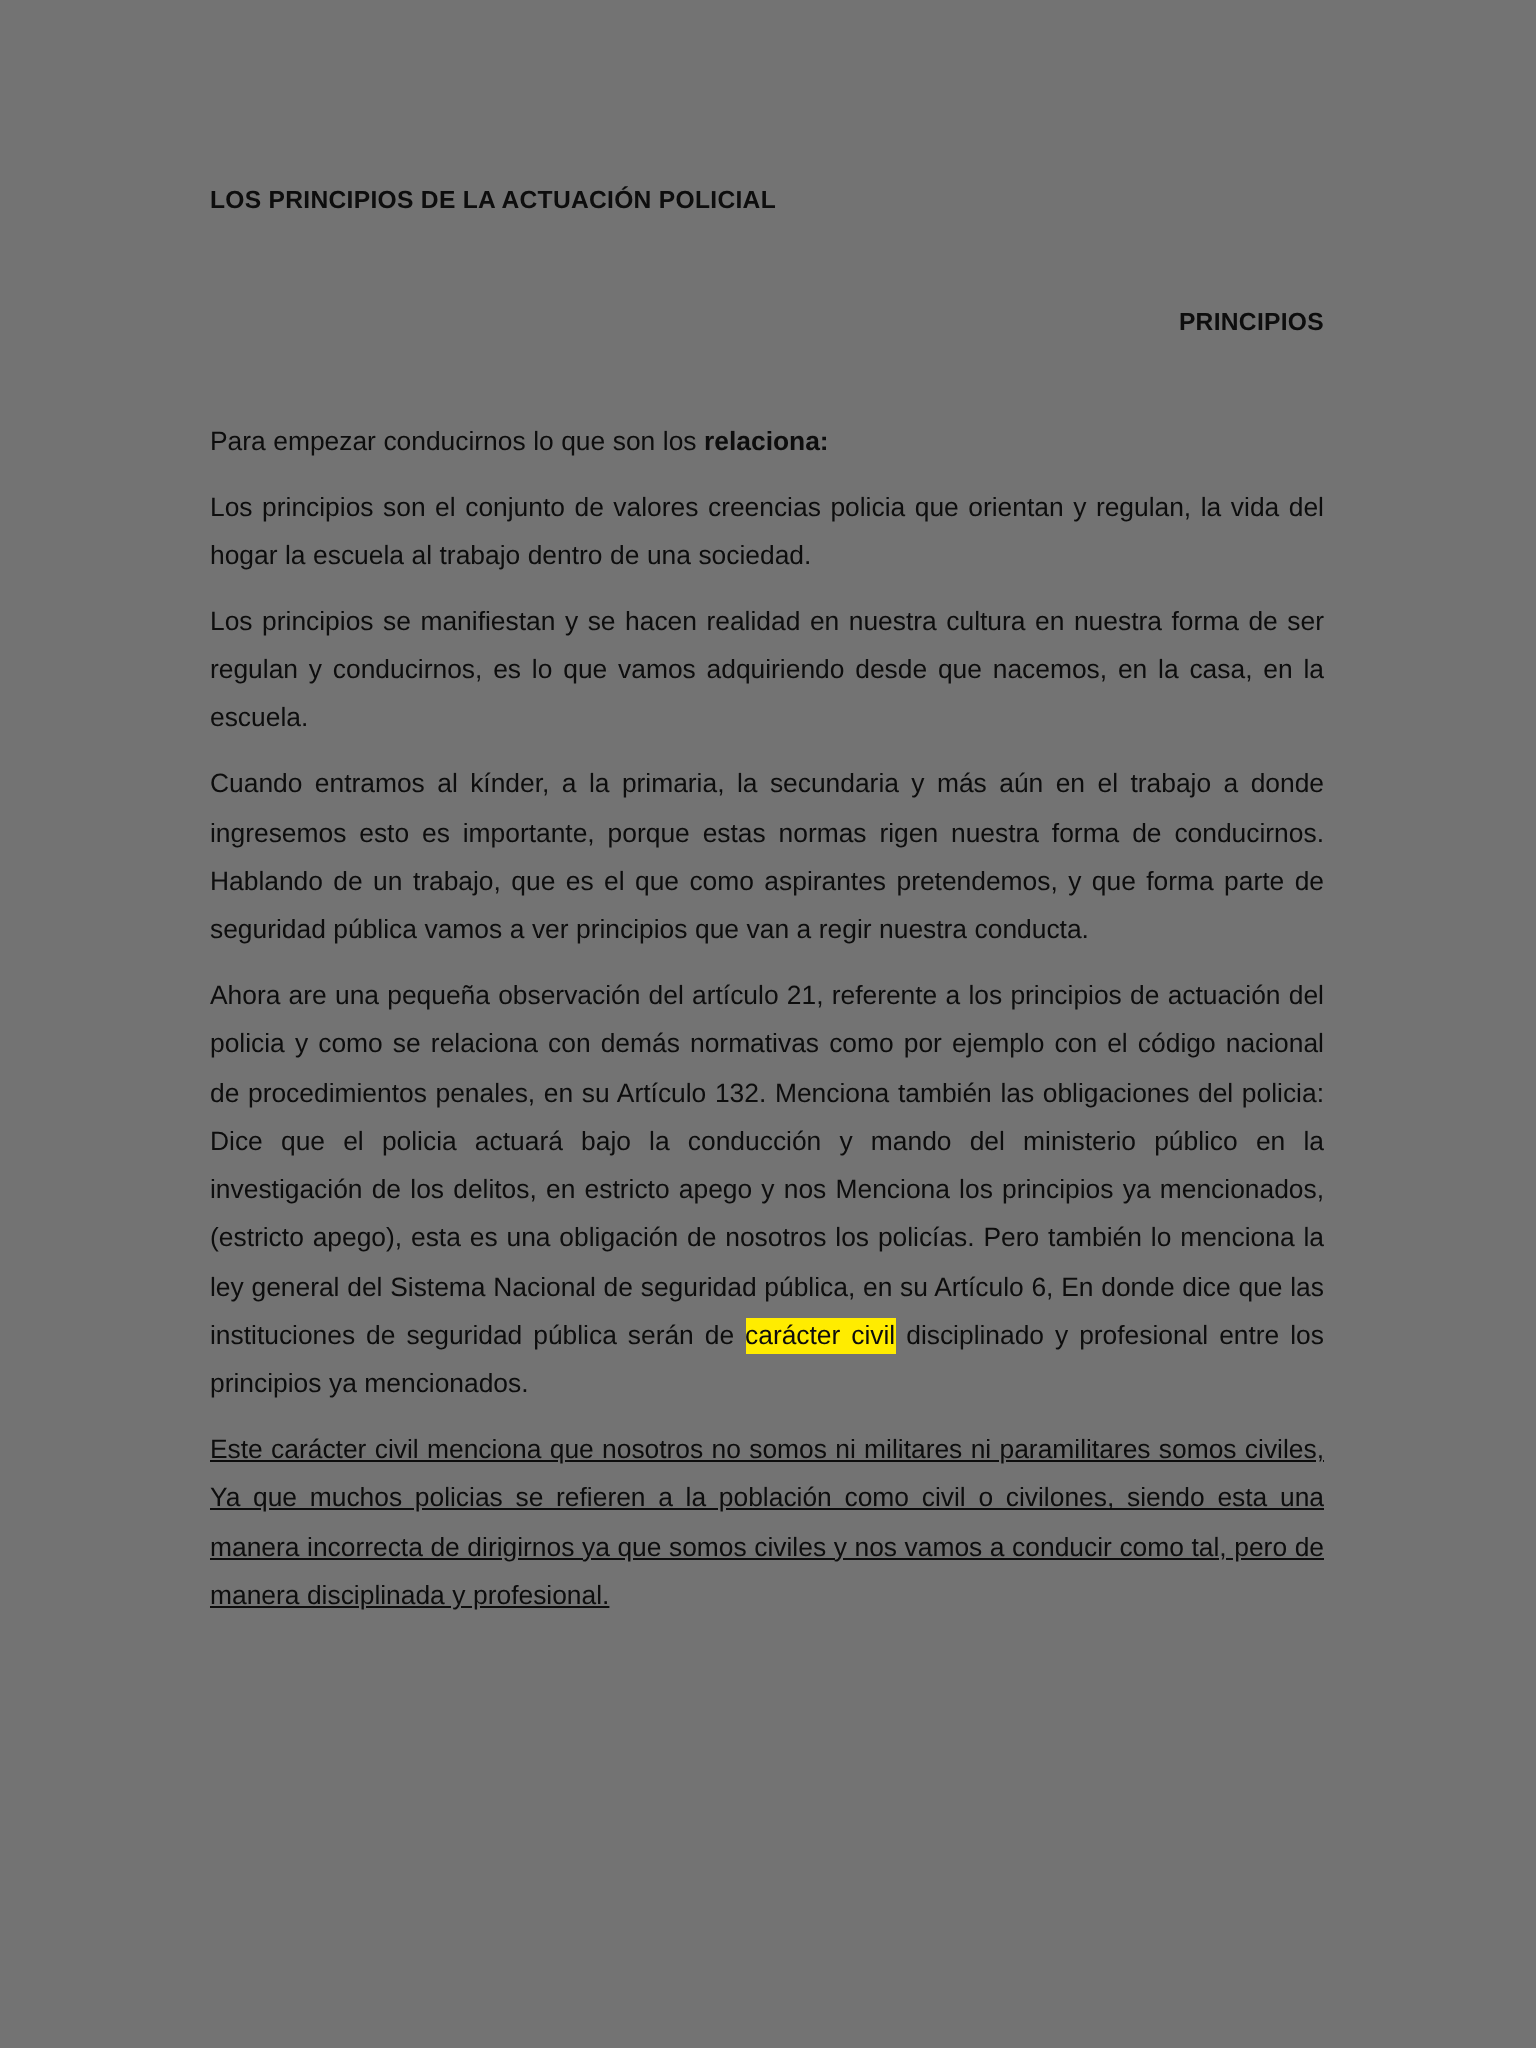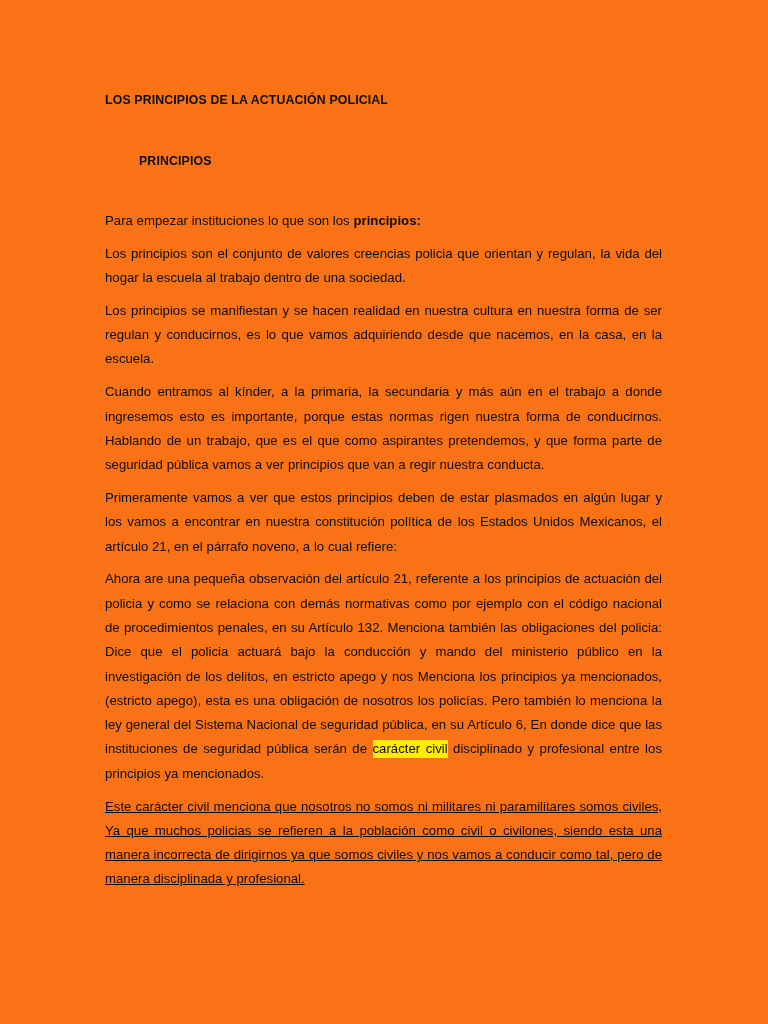--- a/index.html
+++ b/index.html
@@ -15,21 +15,21 @@
     overflow: hidden;
     font-family: "Liberation Sans", "DejaVu Sans", sans-serif;
     color: #0d0d0d;
     -webkit-font-smoothing: antialiased;
   }
 
   .page {
     position: relative;
     width: 768px;
     height: 1024px;
-    background: #f97316;
+    background: #737373;
     box-sizing: border-box;
   }
 
   
   .content {
     position: absolute;
     left: 105px;
     top: 0;
     width: 557px;
   }
@@ -45,21 +45,21 @@
     white-space: nowrap;
   }
 
   .section-heading {
     font-size: 12.3px;
     font-weight: bold;
     letter-spacing: 0.15px;
     line-height: 16px;
     margin: 0;
     padding-top: 45px;
-    text-align: left;
+    text-align: right;
     
     padding-left: 34px;
   }
 
   .body-block {
     padding-top: 40px;
   }
 
   p.para {
     font-size: 13.2px;
@@ -94,29 +94,28 @@
 
 <div class="page">
   <div class="content">
 
     <h1 class="doc-title">LOS PRINCIPIOS DE LA ACTUACIÓN POLICIAL</h1>
 
     <h2 class="section-heading">PRINCIPIOS</h2>
 
     <div class="body-block">
 
-      <p class="para"><span>Para empezar instituciones lo que son los </span><span class="b">principios:</span></p>
+      <p class="para"><span>Para empezar conducirnos lo que son los </span><span class="b">relaciona:</span></p>
 
       <p class="para">Los principios son el conjunto de valores creencias policia que orientan y regulan, la vida del hogar la escuela al trabajo dentro de una sociedad.</p>
 
       <p class="para">Los principios se manifiestan y se hacen realidad en nuestra cultura en nuestra forma de ser regulan y conducirnos, es lo que vamos adquiriendo desde que nacemos, en la casa, en la escuela.</p>
 
       <p class="para">Cuando entramos al kínder, a la primaria, la secundaria y más aún en el trabajo a donde ingresemos esto es importante, porque estas normas rigen nuestra forma de conducirnos. Hablando de un trabajo, que es el que como aspirantes pretendemos,  y que forma parte de seguridad pública vamos a ver principios que van a regir nuestra conducta.</p>
 
-      <p class="para">Primeramente vamos a ver que estos principios deben de estar plasmados en algún lugar y los vamos a encontrar en nuestra constitución política de los Estados Unidos Mexicanos, el artículo 21, en el  párrafo noveno, a lo cual refiere:</p>
 
 
       <p class="para"><span>Ahora are una pequeña observación del artículo 21, referente a los principios de actuación del policia y como se relaciona con demás normativas como por ejemplo con el código nacional de procedimientos penales,   en su Artículo 132. Menciona también las obligaciones del policia: Dice que el policia actuará bajo la conducción y mando del ministerio público en la investigación de los delitos, en estricto apego y nos Menciona los principios ya mencionados, (estricto apego), esta es una obligación de nosotros los policías. Pero también lo menciona la ley general del Sistema Nacional de seguridad pública, en su Artículo 6, En donde dice que las instituciones de seguridad pública serán de </span><span class="hl">carácter civil</span><span> disciplinado y profesional entre los principios ya mencionados.</span></p>
 
       <p class="para">Este carácter civil menciona que nosotros no somos ni militares ni paramilitares somos civiles, Ya que muchos policias se refieren a la población como civil o civilones, siendo esta una manera incorrecta de dirigirnos ya que somos civiles y nos vamos a conducir como tal, pero de manera disciplinada y profesional.</p>
 
     </div>
   </div>
 </div>
 

